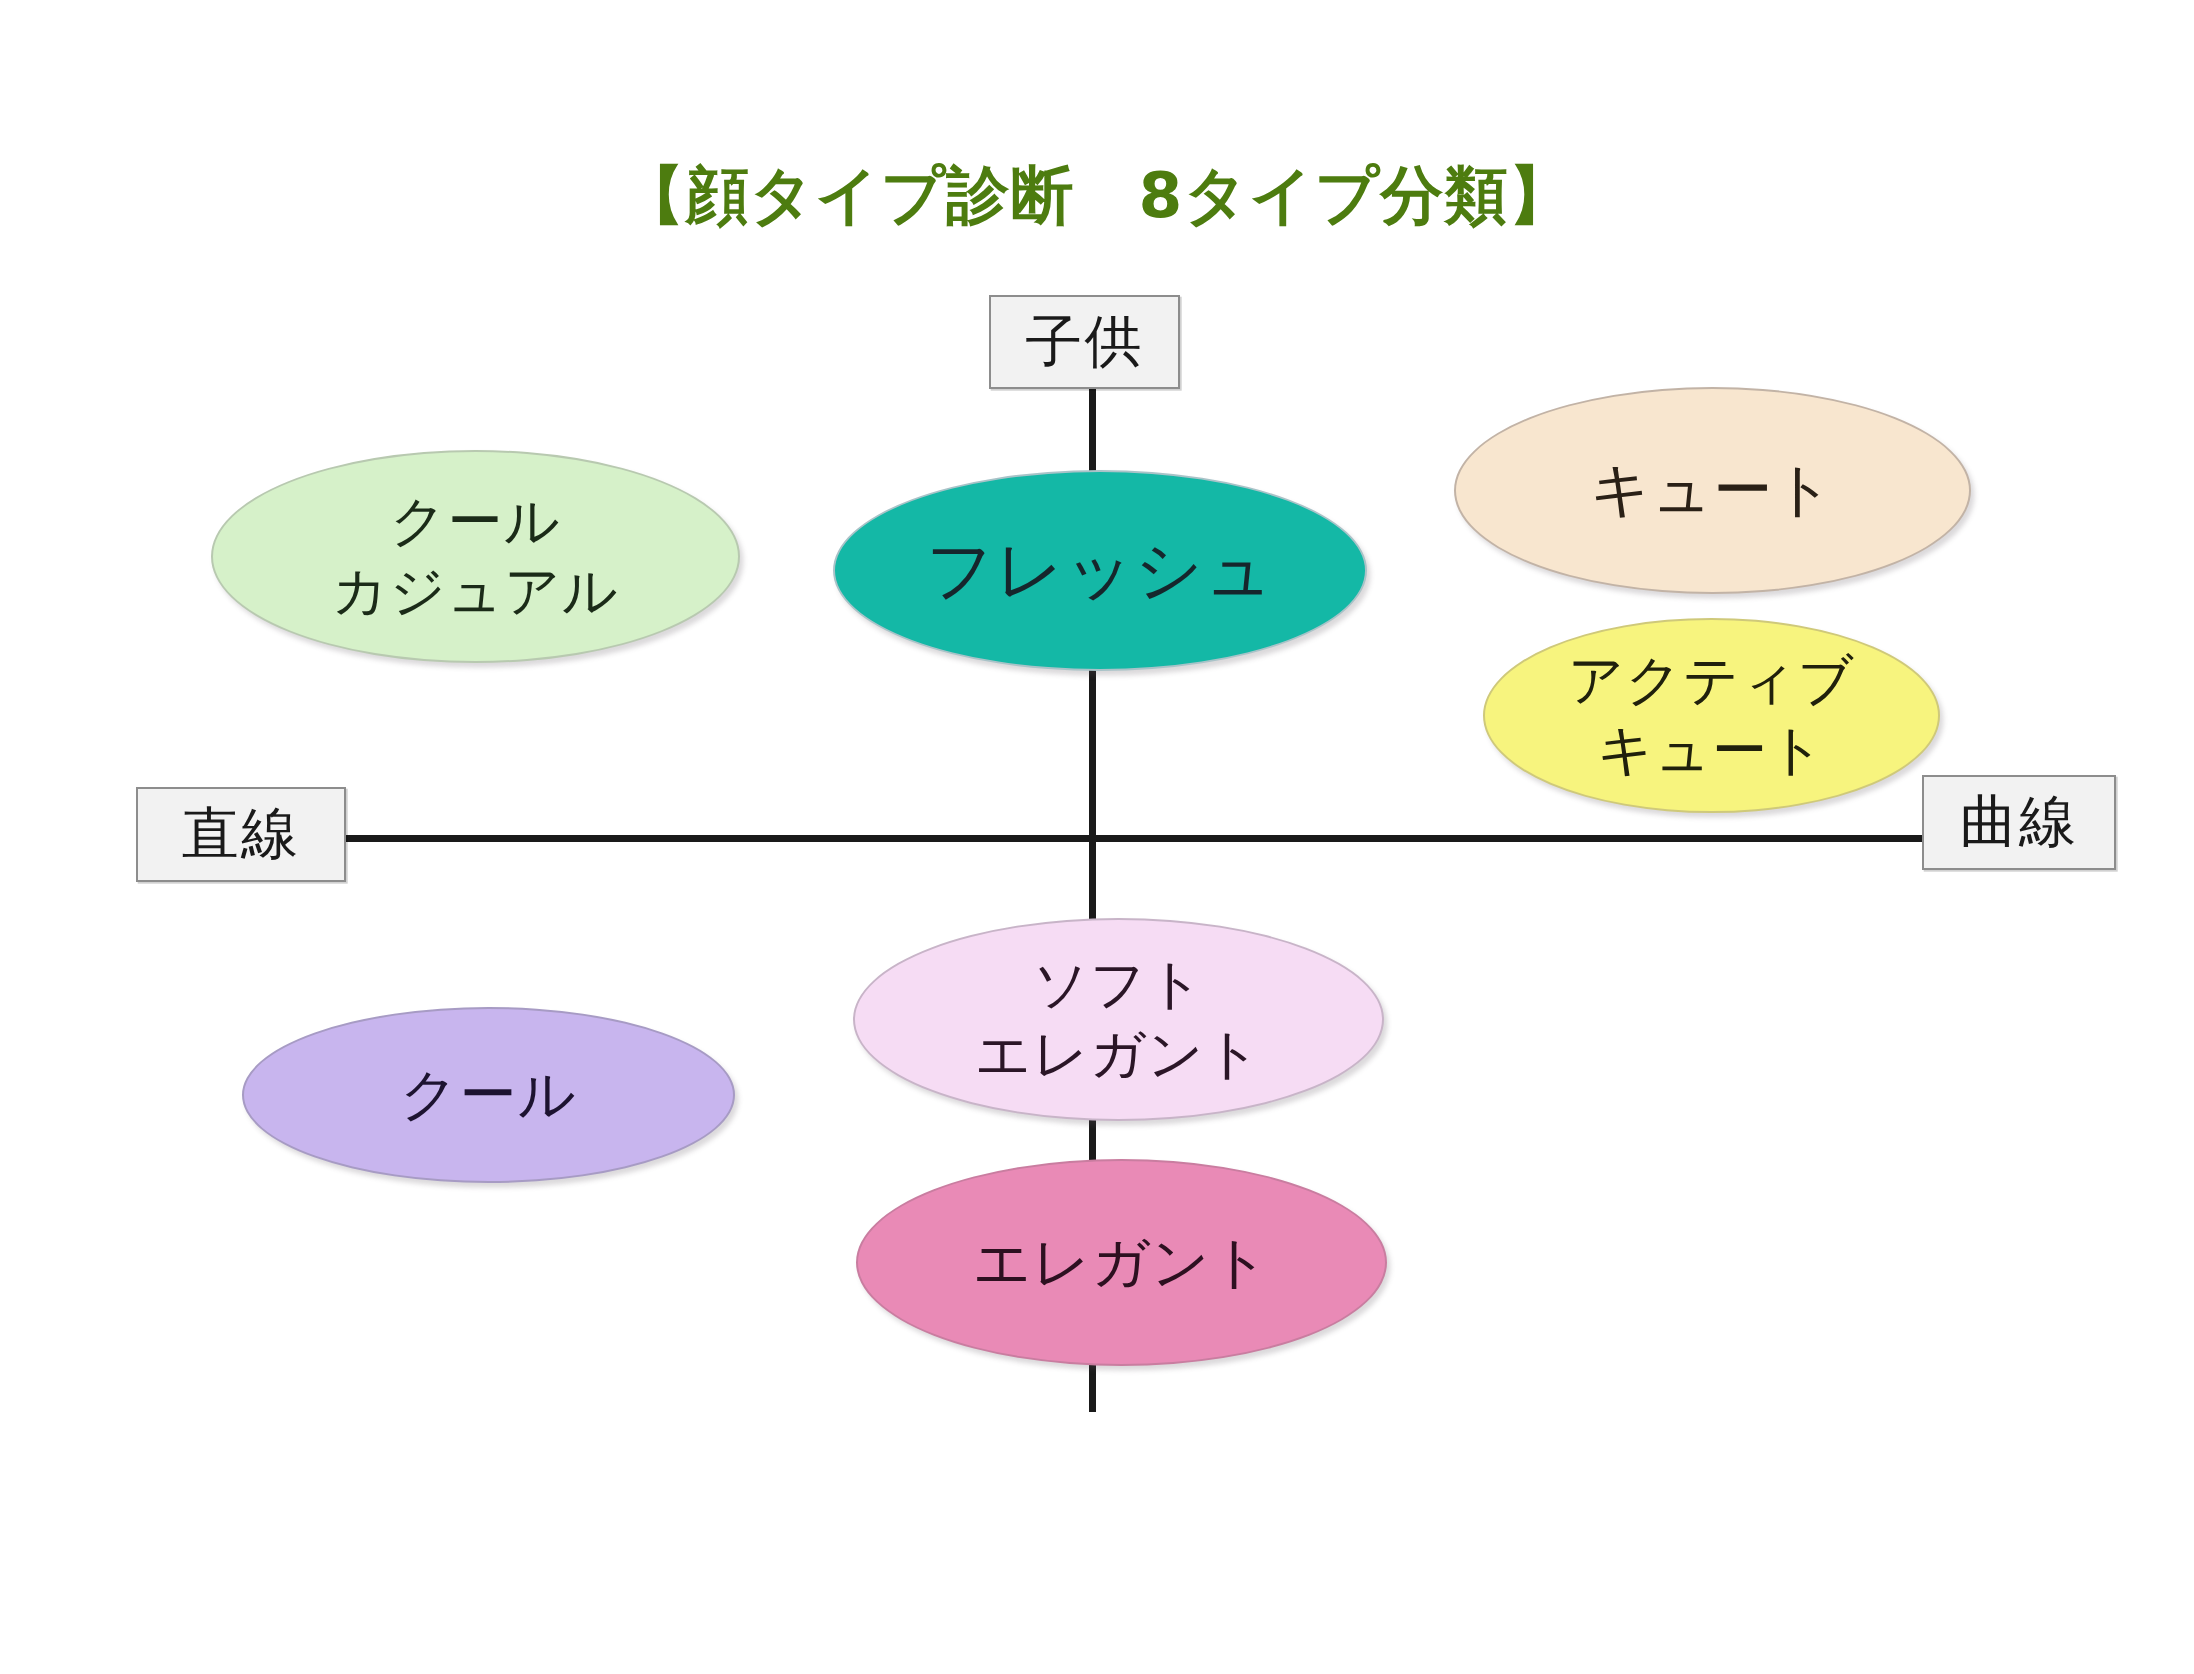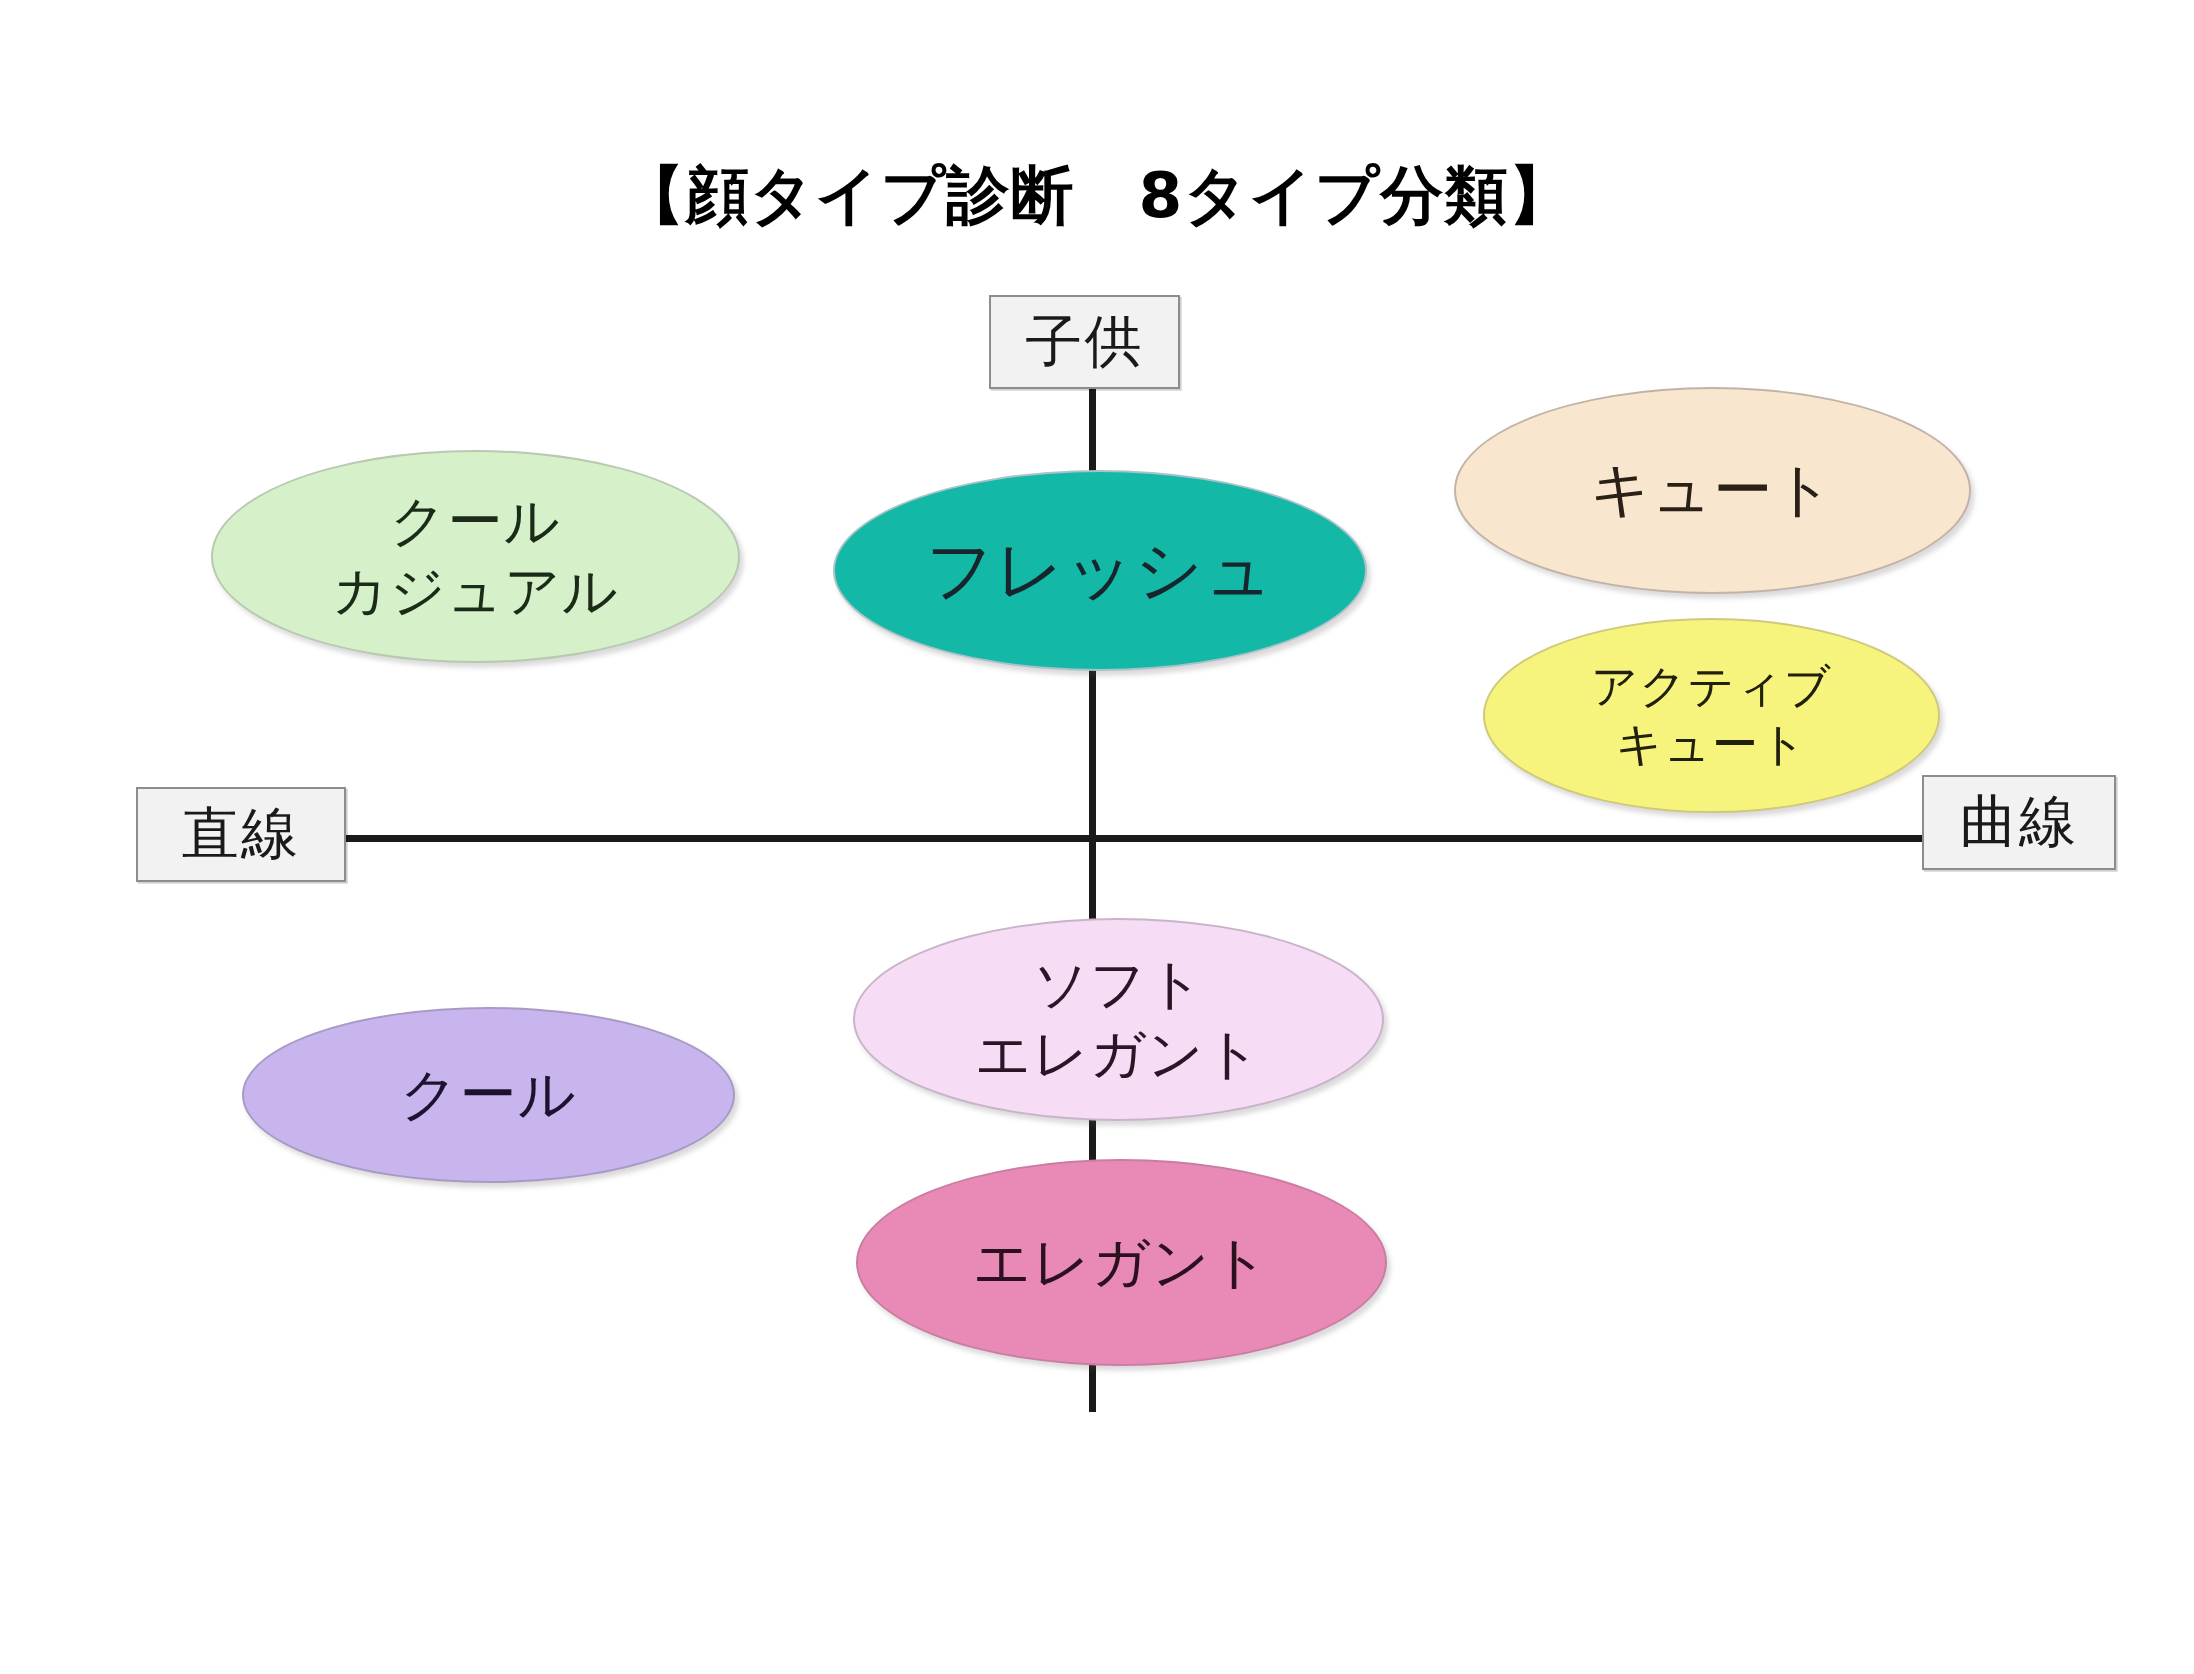--- a/index.html
+++ b/index.html
@@ -25,21 +25,21 @@
   
   .chart-title {
     position: absolute;
     left: 0;
     top: 153px;
     width: 2194px;
     text-align: center;
     font-size: 63px;
     font-weight: 700;
     letter-spacing: 1.1px;
-    color: #000000;
+    color: #4d7c0f;
     white-space: pre;
   }
 
   
   .axis-h {
     position: absolute;
     left: 326px;
     top: 835px;
     width: 1600px;
     height: 7.4px;
@@ -110,21 +110,21 @@
     font-size: 67px; color: #16262c;
   }
   #bubble-cute {
     left: 1454px; top: 387px;  width: 517px; height: 207px;
     background: #f8e6cf; border: 2.9px solid #c2b3a6;
     font-size: 59px; color: #2a2016;
   }
   #bubble-active-cute {
     left: 1483px; top: 618px; width: 457px; height: 195px;
     background: #f7f47e; border: 2.9px solid #cfc97a;
-    font-size: 46px; color: #20200c;
+    font-size: 55px; color: #20200c;
   }
   #bubble-cool {
     left: 242px;  top: 1007px; width: 493px; height: 176px;
     background: #c8b5ee; border: 2.9px solid #a79bc4;
     font-size: 57px; color: #1d1330;
   }
   #bubble-soft-elegant {
     left: 853px; top: 918px; width: 531px; height: 203px;
     background: #f6dcf4; border: 2.9px solid #c8b4c8;
     font-size: 55px; color: #2b1627;

